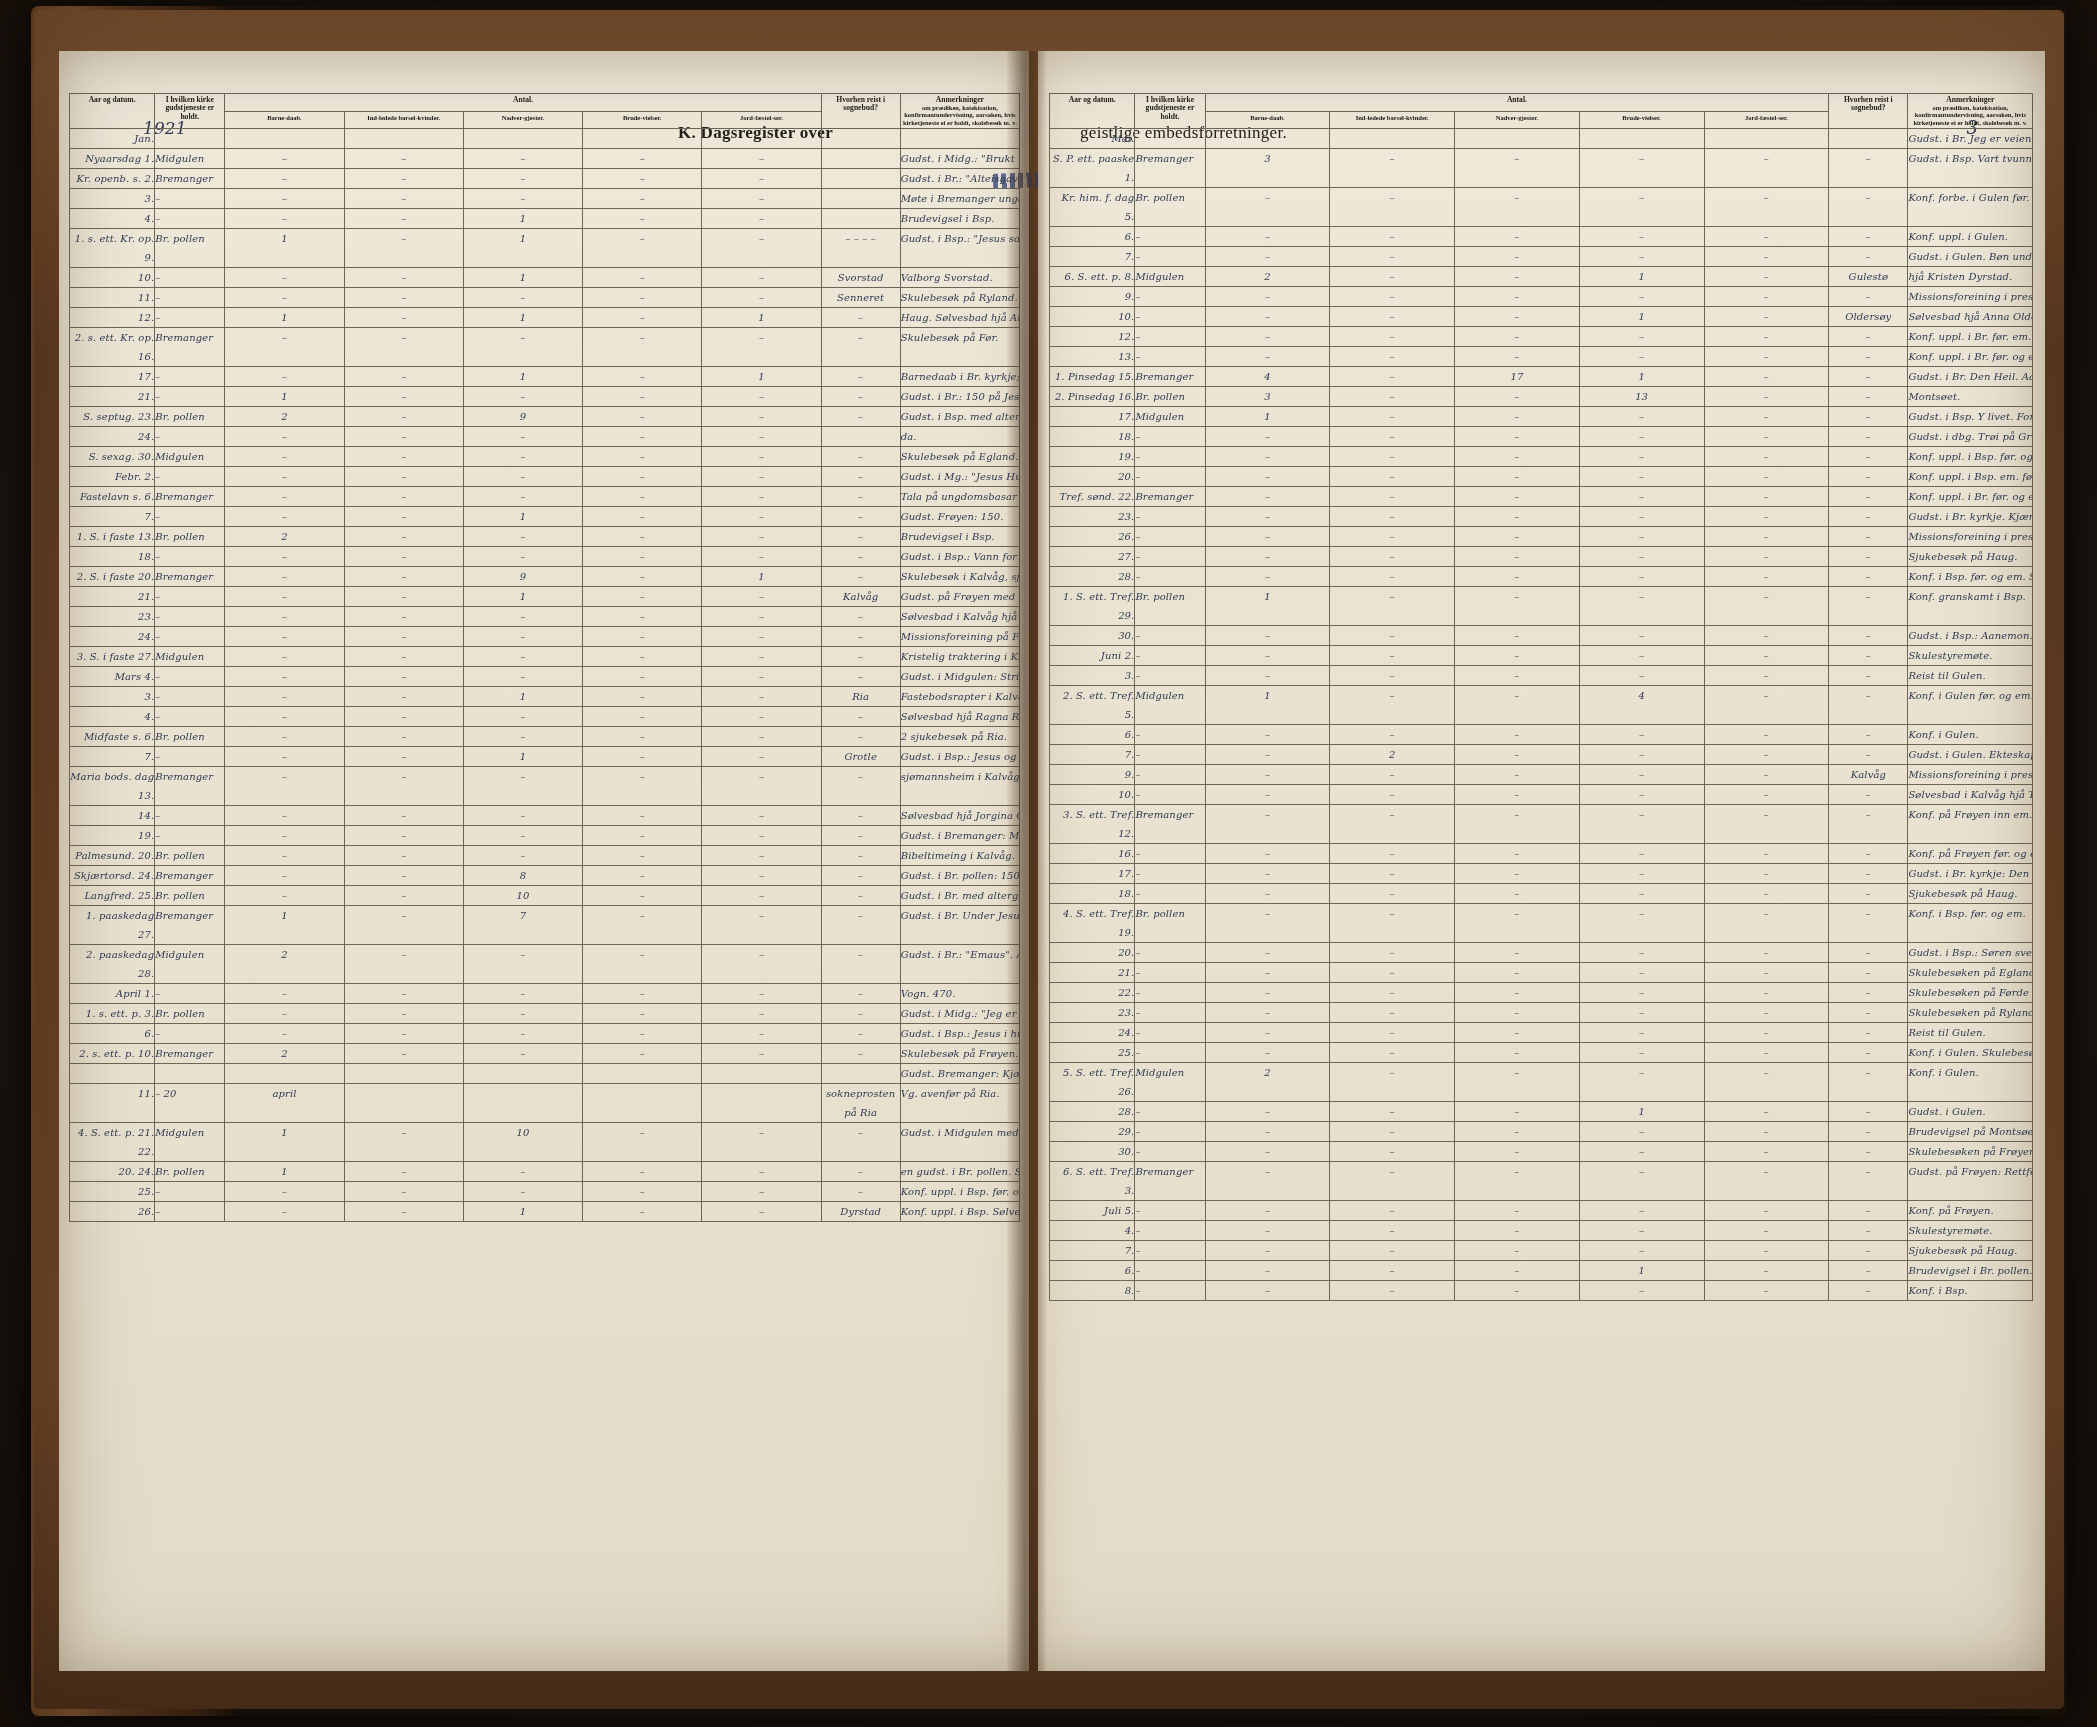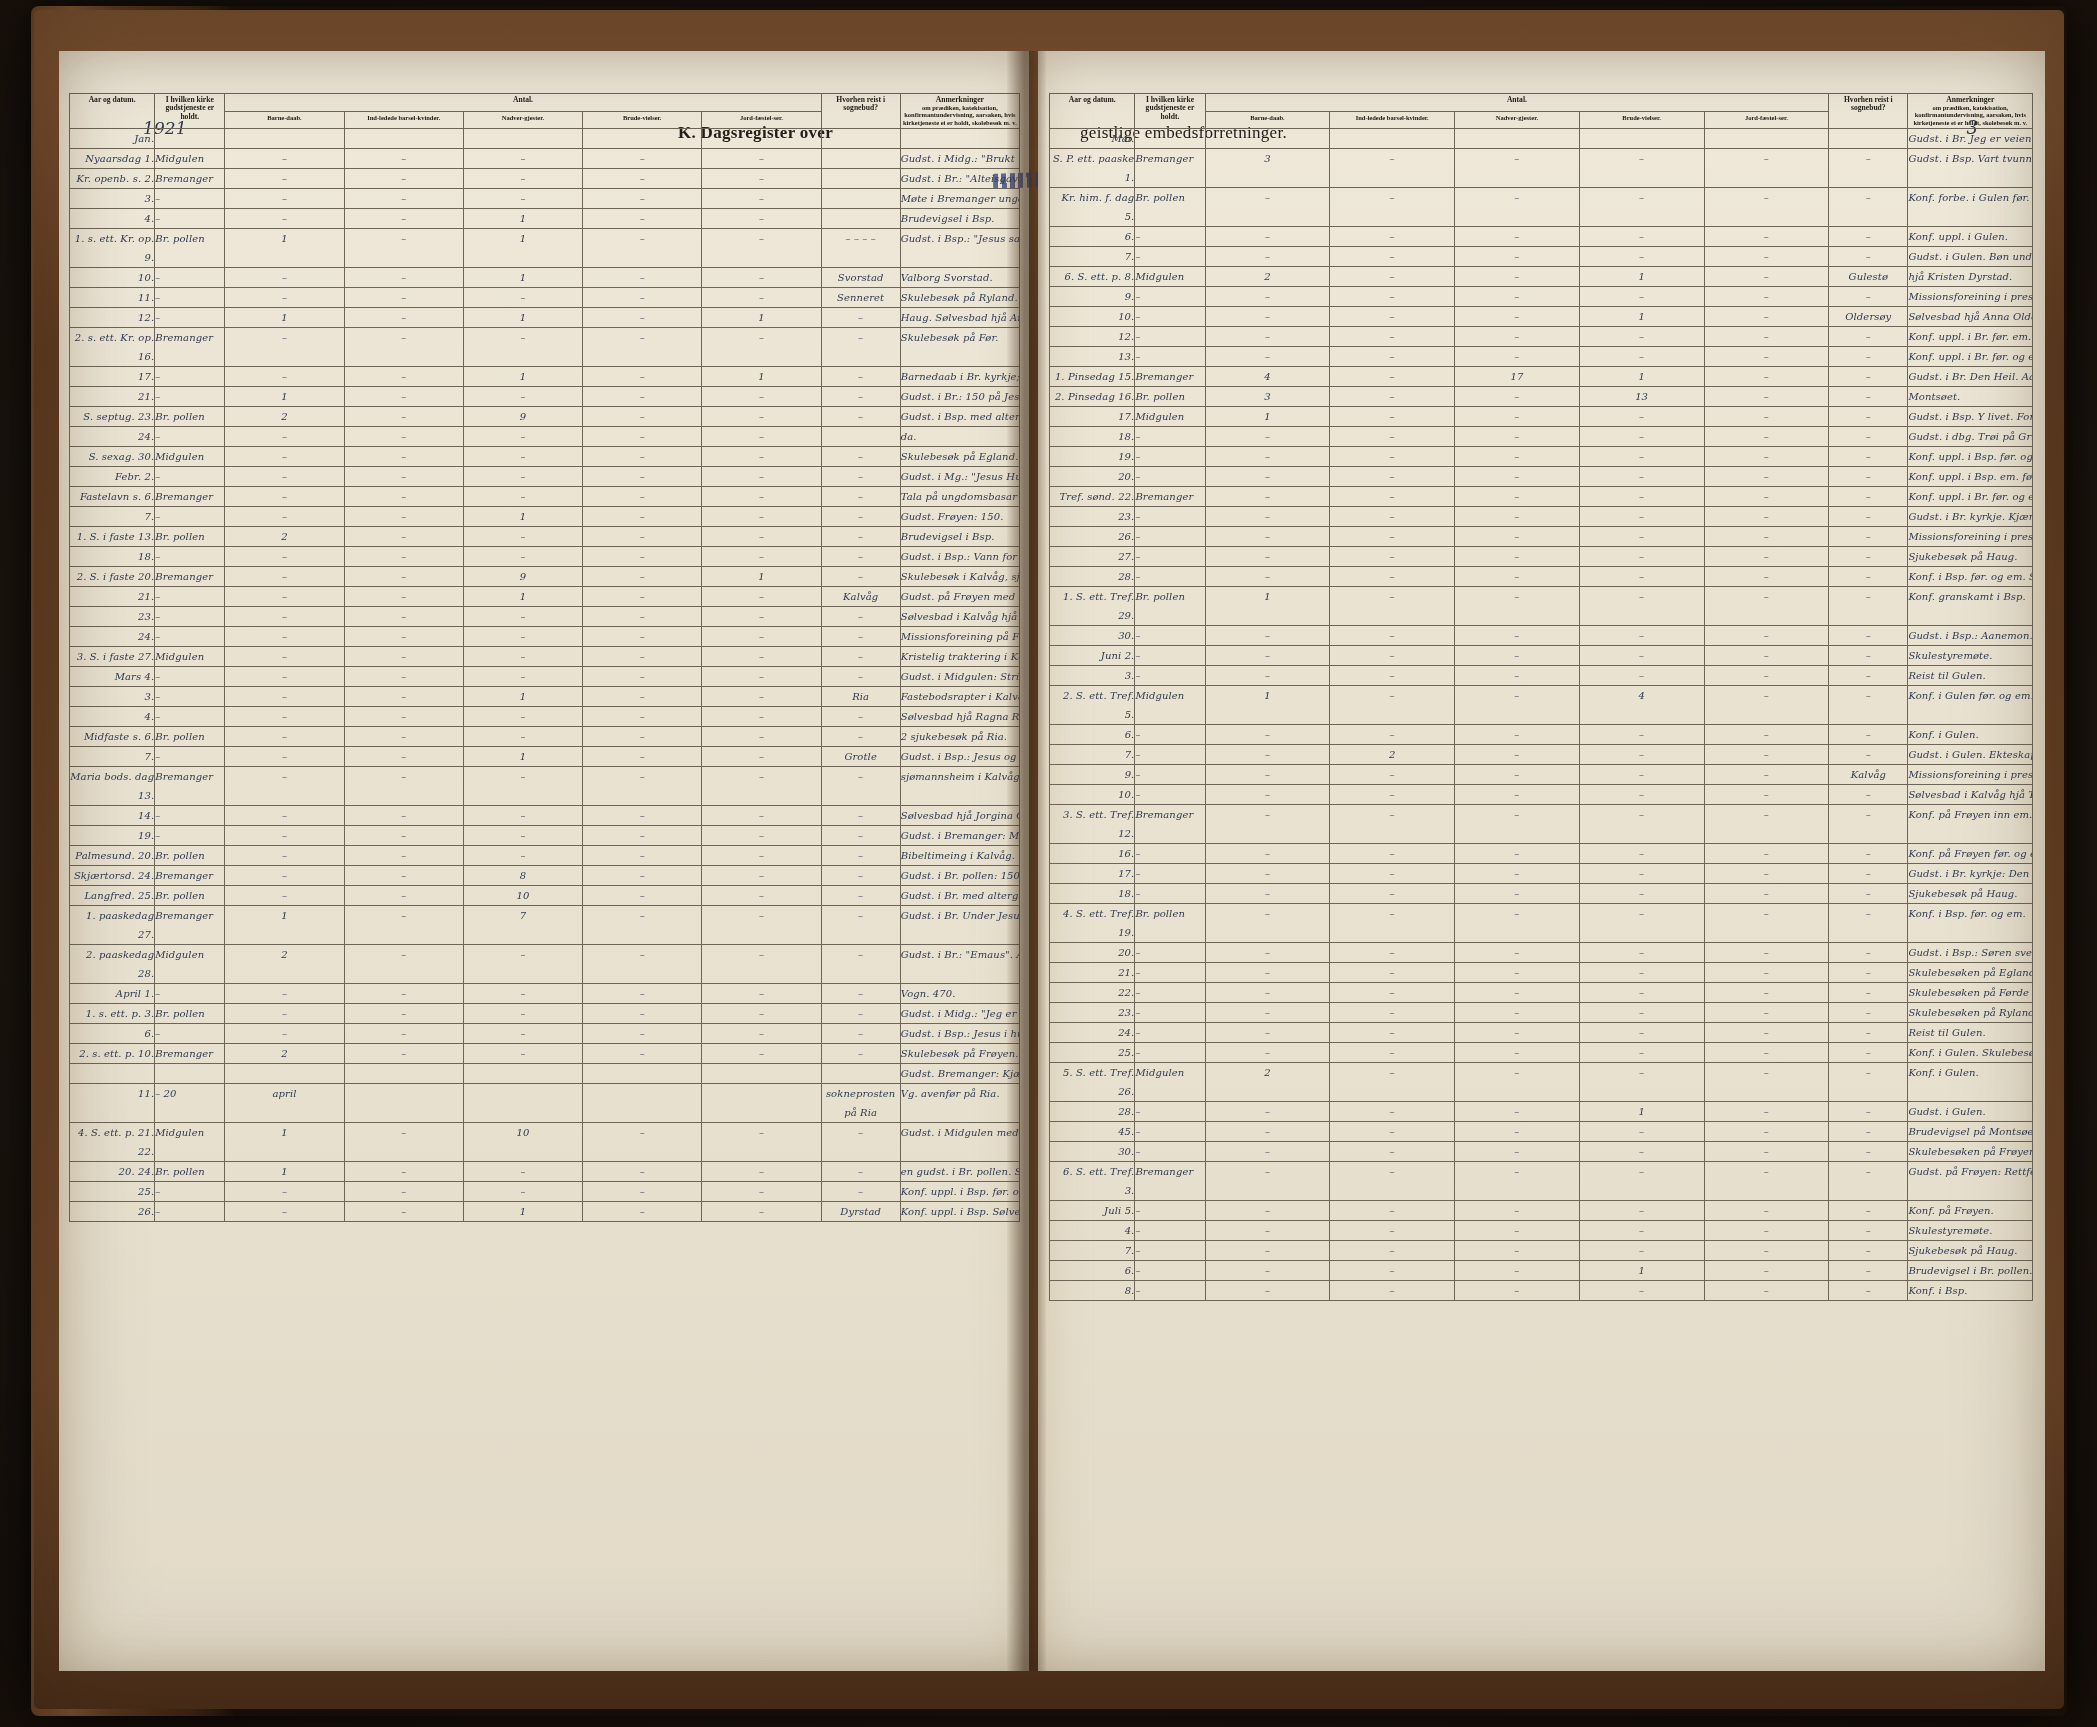--- a/index.html
+++ b/index.html
@@ -1125,21 +1125,21 @@
             <td class="cl hw">–</td>
             <td class="ct hw">–</td>
             <td class="ct hw">–</td>
             <td class="ct hw">–</td>
             <td class="ct hw">1</td>
             <td class="ct hw">–</td>
             <td class="ct hw">–</td>
             <td class="cl hw">Gudst. i Gulen.</td>
           </tr>
           <tr class="rowcell">
-            <td class="cr hw">45.</td>
+            <td class="cr hw">29.</td>
             <td class="cl hw">–</td>
             <td class="ct hw">–</td>
             <td class="ct hw">–</td>
             <td class="ct hw">–</td>
             <td class="ct hw">–</td>
             <td class="ct hw">–</td>
             <td class="ct hw">–</td>
             <td class="cl hw">Brudevigsel på Montsøet.</td>
           </tr>
           <tr class="rowcell">

